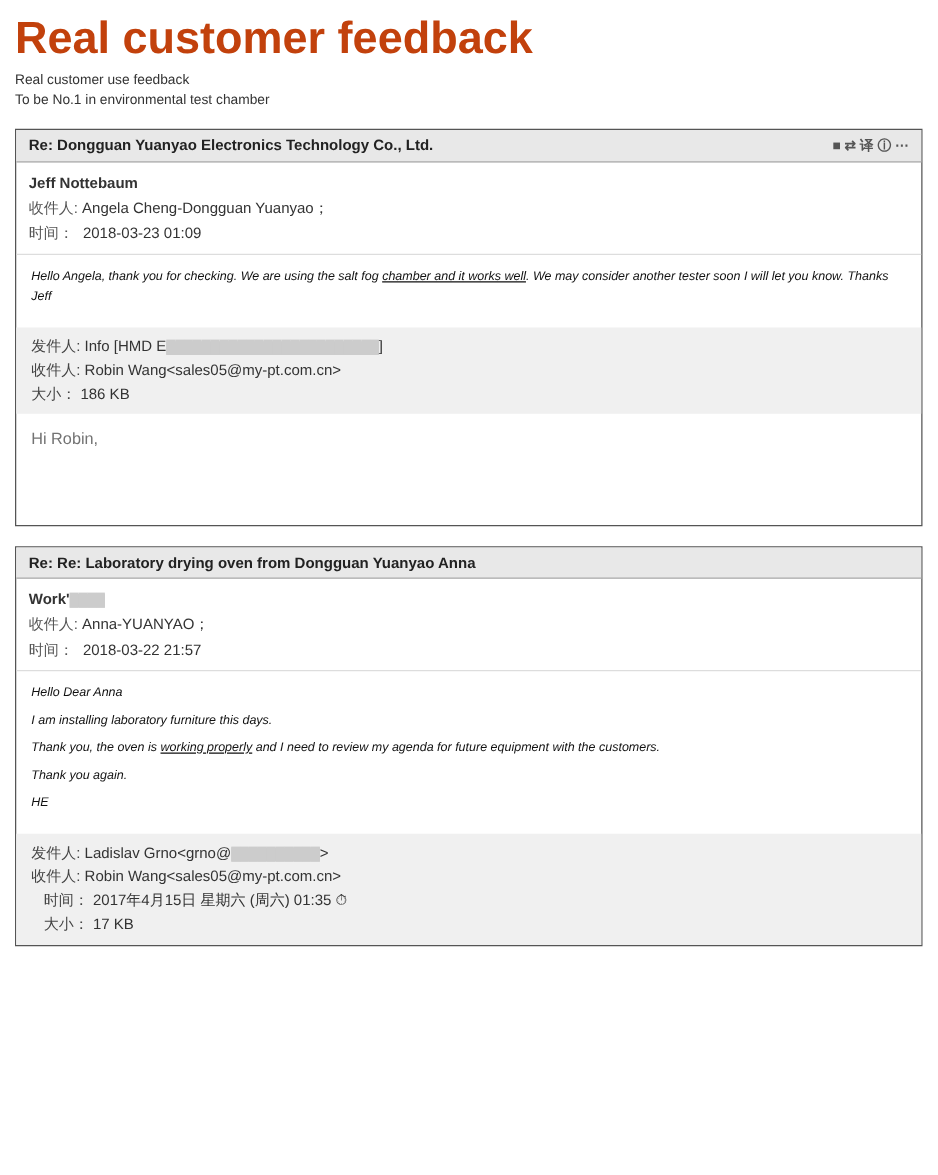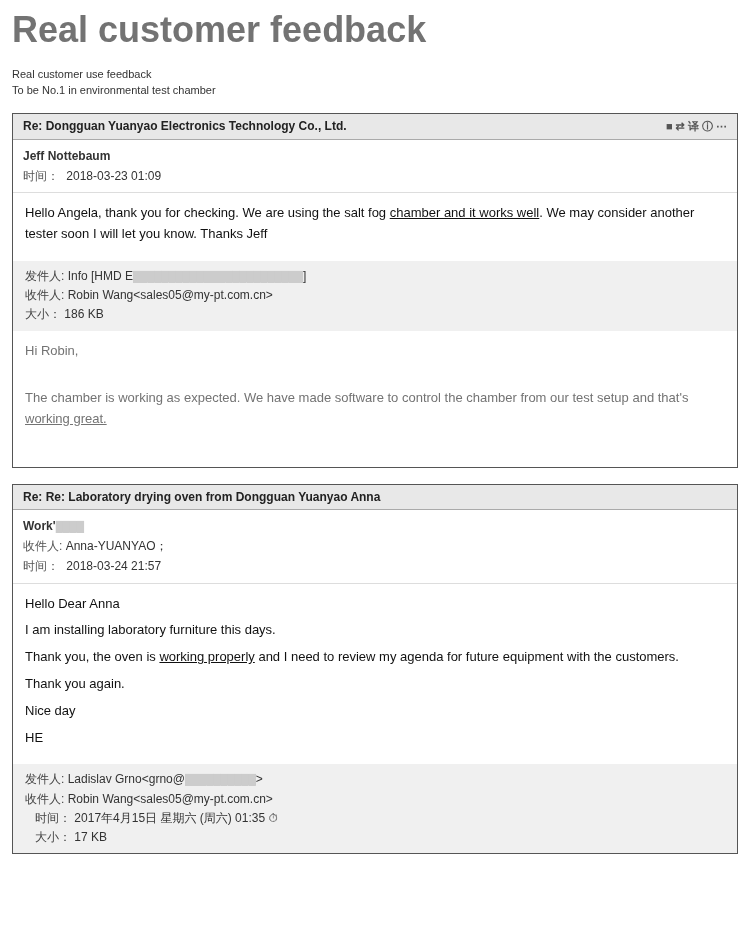--- a/index.html
+++ b/index.html
@@ -11,22 +11,22 @@
       padding: 10px 12px;
       font-size: 13px;
       color: #222;
     }
 
     .page-title {
       font-size: 36px;
       font-weight: 900;
       font-family: Arial Black, Arial, sans-serif;
       line-height: 1.1;
-      margin-bottom: 16px;
-      color: #737373;
+      margin-bottom: 6px;
+      color: #c2410c;
     }
 
     .page-subtitle {
       font-size: 11px;
       color: #333;
       line-height: 1.5;
       margin-bottom: 14px;
     }
 
     .email-card {
@@ -66,24 +66,25 @@
     }
 
     .email-meta .label {
       color: #555;
       min-width: 40px;
       display: inline-block;
     }
 
     .email-body {
       padding: 10px 12px;
-      font-size: 13px;
+      font-size: 10px;
       line-height: 1.6;
       color: #111;
       border-top: 1px solid #ddd;
+      font-style: italic;
     }
 
     .email-body p {
       margin-bottom: 6px;
     }
 
     .underline {
       text-decoration: underline;
     }
 
@@ -127,20 +128,24 @@
   <div class="email-header">
     <span class="email-header-title">Re: Dongguan Yuanyao Electronics Technology Co., Ltd.</span>
     <span class="email-header-icons">■ ⇄ 译 ⓘ ⋯</span>
   </div>
 
   <div class="email-meta">
     <div>
       <strong>Jeff Nottebaum</strong>
     </div>
     <div>
+      <span class="label">收件人:</span>
+      <span>Angela Cheng-Dongguan Yuanyao；</span>
+    </div>
+    <div>
       <span class="label">时间：</span>
       <span>2018-03-23 01:09</span>
     </div>
   </div>
 
   <div class="email-body">
     <p>
       Hello Angela, thank you for checking. We are using the salt fog <span class="underline">chamber and it works well</span>. We may consider another tester soon I will let you know. Thanks Jeff
     </p>
   </div>
@@ -153,52 +158,48 @@
       <span class="q-label">收件人:</span> <span>Robin Wang&lt;sales05@my-pt.com.cn&gt;</span>
     </div>
     <div>
       <span class="q-label">大小：</span> <span>186 KB</span>
     </div>
   </div>
 
   <div class="quoted-body">
     <p>Hi Robin,</p>
     <br>
-    <p>
-      The chamber is working as expected. We have made software to control the chamber from our test setup and that's <span class="underline">working great.</span>
-    </p>
     <br>
   </div>
 </div>
 
 <div class="email-card">
   <div class="email-header">
     <span class="email-header-title">Re: Re: Laboratory drying oven from Dongguan Yuanyao Anna</span>
   </div>
 
   <div class="email-meta">
     <div>
       <strong>Work'<span style="background:#ccc;color:#ccc;font-size:10px;">████</span></strong>
     </div>
     <div>
       <span class="label">收件人:</span>
       <span>Anna-YUANYAO；</span>
     </div>
     <div>
       <span class="label">时间：</span>
-      <span>2018-03-24 21:57</span>
+      <span>2018-03-22 21:57</span>
     </div>
   </div>
 
   <div class="email-body">
     <p>Hello Dear Anna</p>
     <p>I am installing laboratory furniture this days.</p>
     <p>Thank you, the oven is <span class="underline">working properly</span> and I need to review my agenda for future equipment with the customers.</p>
     <p>Thank you again.</p>
-    <p>Nice day</p>
     <p>HE</p>
   </div>
 
   <div class="quoted-block">
     <div>
       <span class="q-label">发件人:</span> Ladislav Grno&lt;grno@<span style="background:#ccc;color:#ccc;font-size:10px;">██████████</span>&gt;
     </div>
     <div>
       <span class="q-label">收件人:</span> <span>Robin Wang&lt;sales05@my-pt.com.cn&gt;</span>
     </div>

